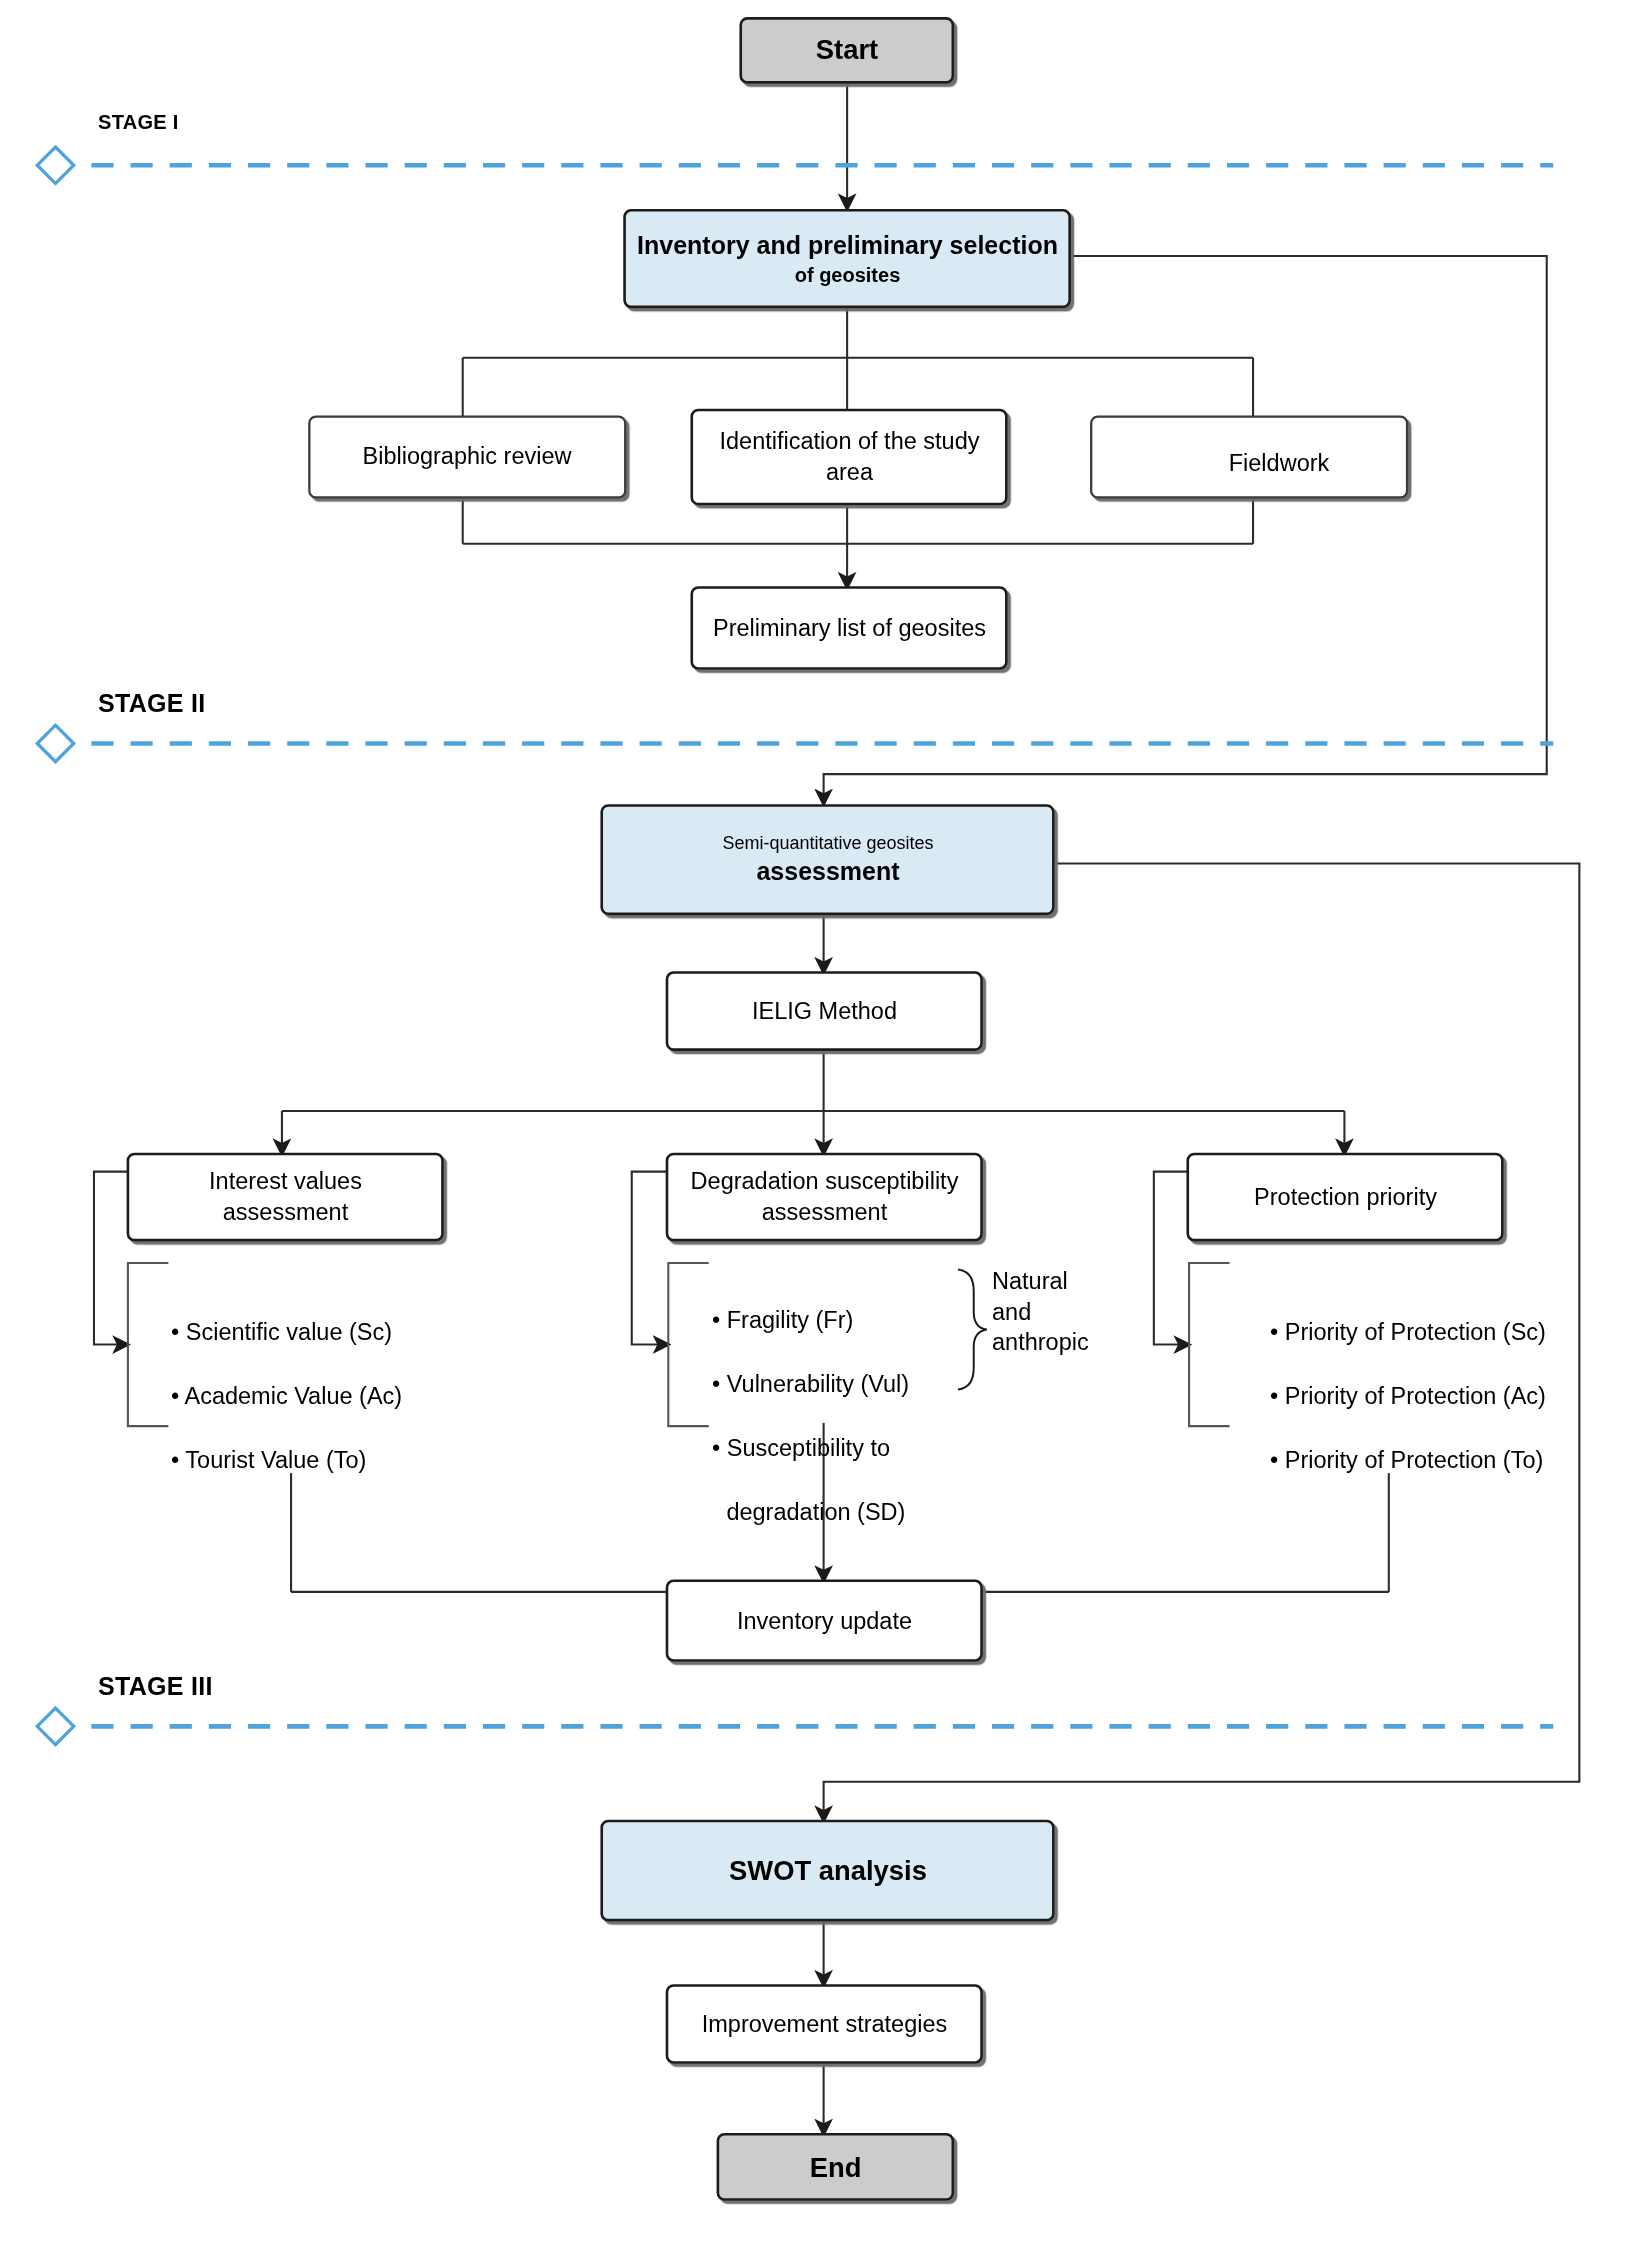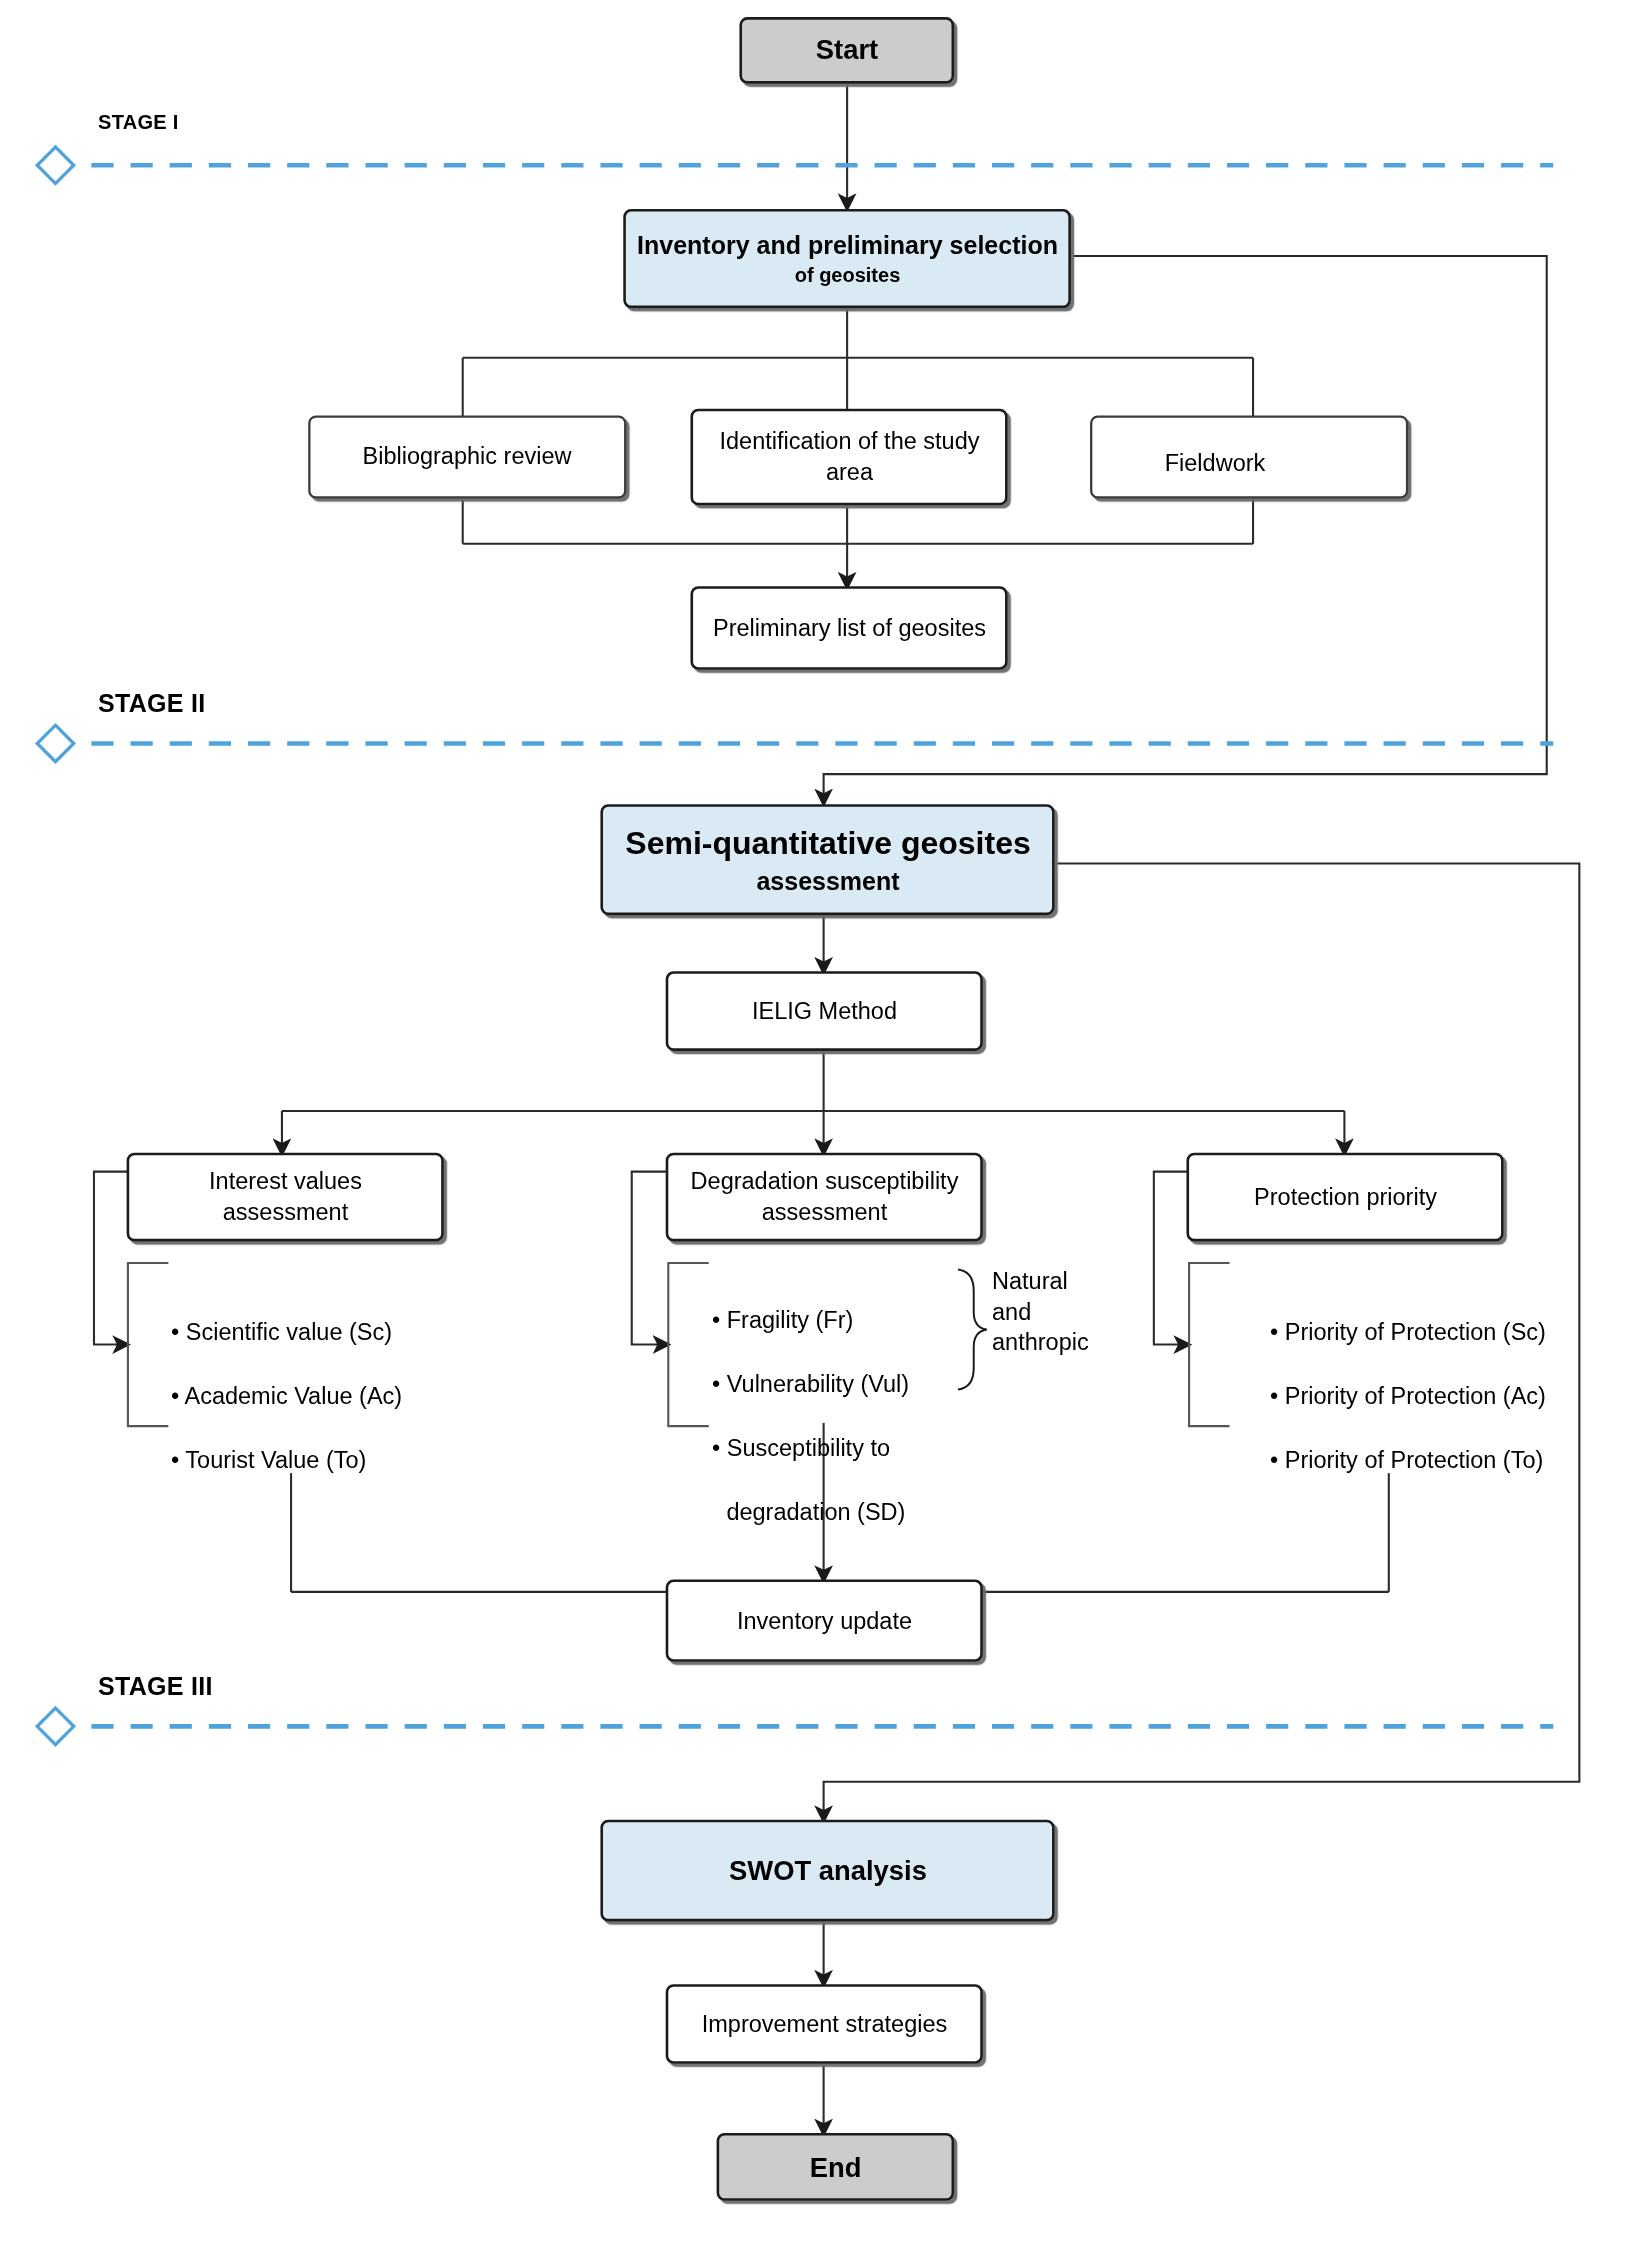--- a/index.html
+++ b/index.html
@@ -125,30 +125,30 @@
 
   <div class="node-label" style="left:309px;top:416px;width:316px;height:81px;">
     <span class="nlbl" style="font-size:23.5px;">Bibliographic review</span>
   </div>
 
   <div class="node-label" style="left:692px;top:410px;width:315px;height:93px;flex-direction:column;">
     <span class="nlbl" style="font-size:23.5px;">Identification of the study</span>
     <span class="nlbl" style="font-size:23.5px;">area</span>
   </div>
 
-  <div class="node-label" style="left:1057px;top:416px;width:316px;height:95px;justify-content:center;">
+  <div class="node-label" style="left:1121px;top:416px;width:316px;height:95px;justify-content:center;">
     <span class="nlbl" style="font-size:23.5px;">Fieldwork</span>
   </div>
 
   <div class="node-label" style="left:692px;top:588px;width:315px;height:81px;align-items:center;">
     <span class="nlbl" style="font-size:23.5px;">Preliminary list of geosites</span>
   </div>
 
   <div class="node-label" style="left:602px;top:806px;width:452px;height:108px;flex-direction:column;">
-    <span class="nlbl" style="font-size:32px;font-weight:bold;text-align:right;">Semi-quantitative geosites</span>
+    <span class="nlbl" style="font-size:18px;font-weight:normal;text-align:right;">Semi-quantitative geosites</span>
     <span class="nlbl" style="font-size:25px;font-weight:bold;">assessment</span>
   </div>
 
   <div class="node-label" style="left:667px;top:973px;width:315px;height:77px;">
     <span class="nlbl" style="font-size:23.5px;">IELIG Method</span>
   </div>
 
   <div class="node-label" style="left:128px;top:1154px;width:315px;height:86px;flex-direction:column;">
     <span class="nlbl" style="font-size:23.5px;">Interest values</span>
     <span class="nlbl" style="font-size:23.5px;">assessment</span>

